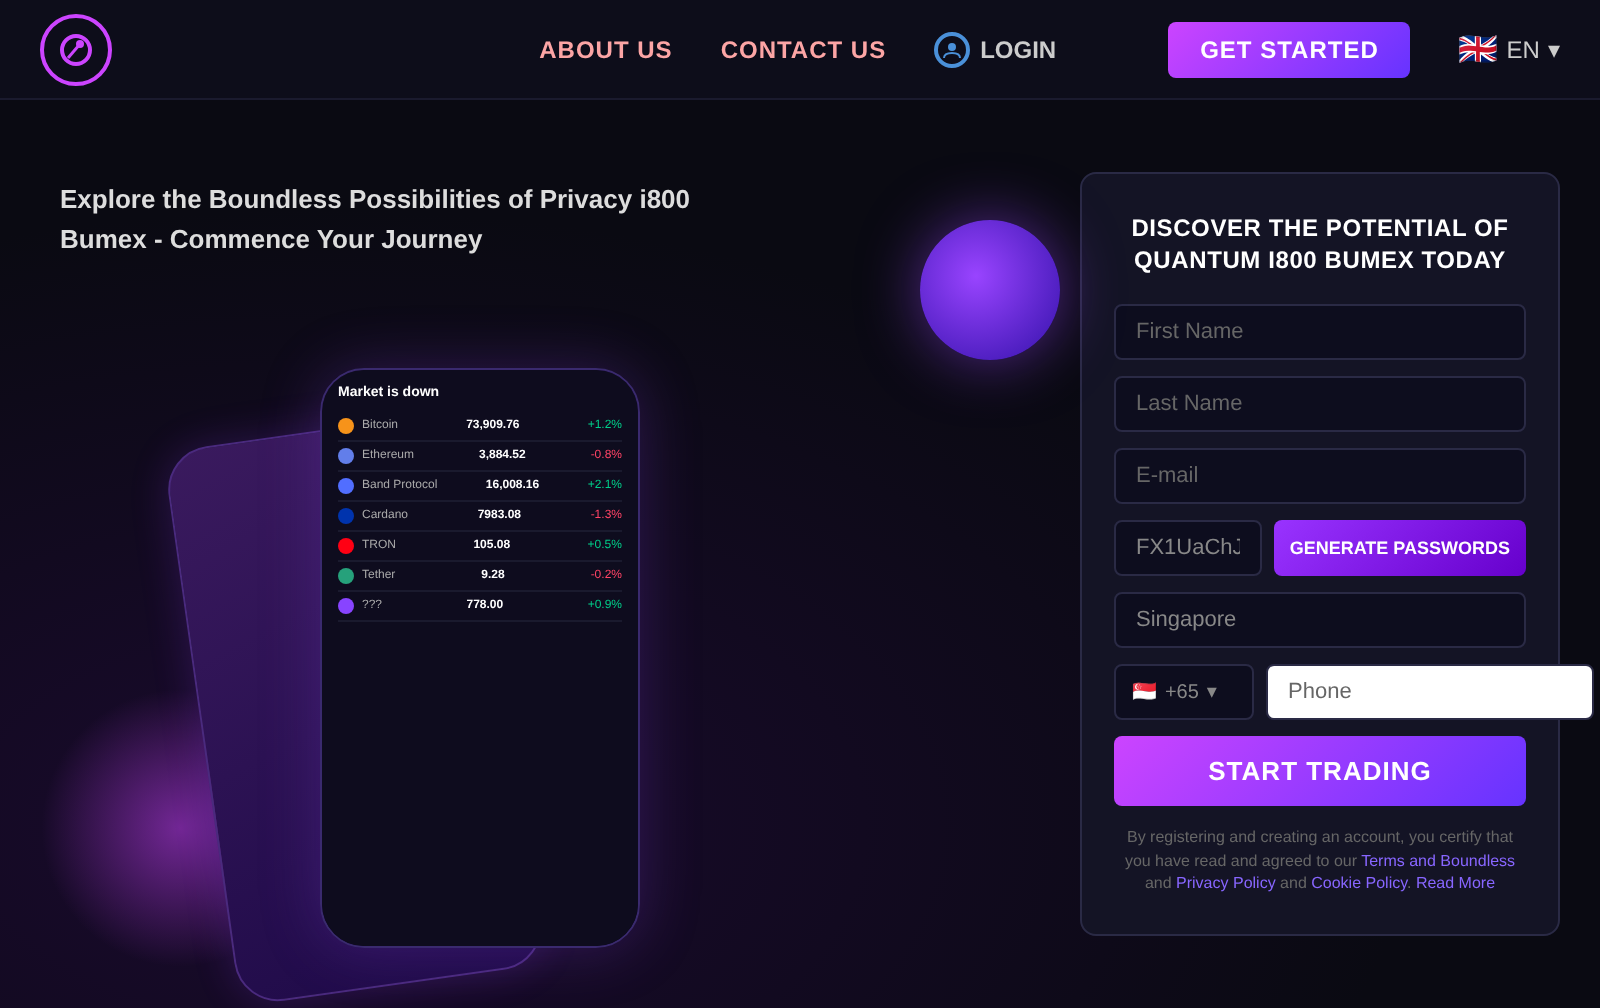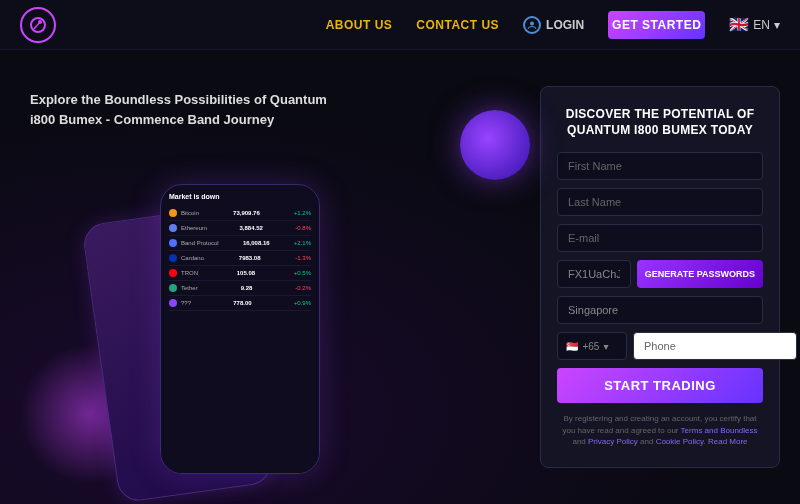--- a/index.html
+++ b/index.html
@@ -37,21 +37,21 @@
       justify-content: center;
       color: #cc44ff;
       font-size: 14px;
     }
     .navbar-links {
       display: flex;
       align-items: center;
       gap: 24px;
     }
     .nav-link {
-      color: #eab308;
+      color: #fca5a5;
       font-size: 12px;
       font-weight: 600;
       letter-spacing: 0.5px;
       cursor: pointer;
       text-decoration: none;
     }
     .nav-login {
       display: flex;
       align-items: center;
       gap: 5px;
@@ -68,26 +68,27 @@
       display: flex;
       align-items: center;
       justify-content: center;
       font-size: 10px;
       color: #4a90d9;
     }
     .btn-get-started {
       background: linear-gradient(135deg, #cc44ff, #6633ff);
       color: #fff;
       border: none;
-      padding: 7px 4px;
+      padding: 7px 16px;
       border-radius: 4px;
       font-size: 12px;
       font-weight: 700;
       cursor: pointer;
       letter-spacing: 0.5px;
+      margin-left: 32px;
     }
     .lang-selector {
       display: flex;
       align-items: center;
       gap: 4px;
       color: #ccc;
       font-size: 12px;
       cursor: pointer;
     }
     .flag-icon {
@@ -368,21 +369,21 @@
     </div>
   </div>
 </nav>
 
 <section class="hero">
   <div class="glow-pink"></div>
   <div class="glow-blue"></div>
   <div class="sphere-top-right"></div>
 
   <div class="hero-left">
-    <p class="hero-subtitle">Explore the Boundless Possibilities of Quantum i800 Bumex - Commence Band Journey</p>
+    <p class="hero-subtitle">Explore the Boundless Possibilities of Privacy i800 Bumex - Commence Your Journey</p>
 
     <div class="phone-area">
       <div class="phone-back"></div>
       <div class="phone-main">
         <div class="phone-screen">
           <div class="phone-header">Market is down</div>
           <div id="market-list">
               <div class="phone-market-item">
     <div style="display:flex;align-items:center;">
       <div class="coin-dot" style="background:#f7931a"></div>

